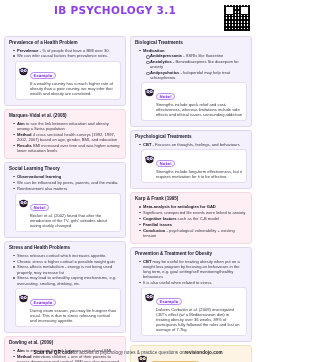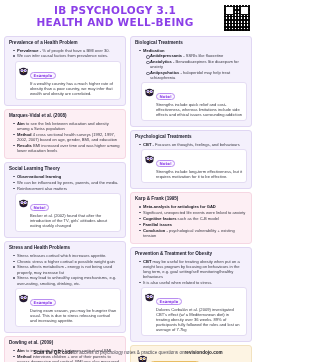--- a/index.html
+++ b/index.html
@@ -192,21 +192,20 @@
     color: #4a4a55;
   }
   .footer .b { font-weight: bold; color: #14141c; }
 </style>
 </head>
 <body>
 
 <div class="header">
   <div class="title-block">
     <div class="title-line">IB PSYCHOLOGY 3.1</div>
-    <div class="title-line">HEALTH AND WELL-BEING</div>
   </div>
   <div class="qr"></div>
 </div>
 
 <div class="columns">
 
   <div class="col">
 
     <div class="card lilac">
       <div class="card-title">Prevalence of a Health Problem</div>

